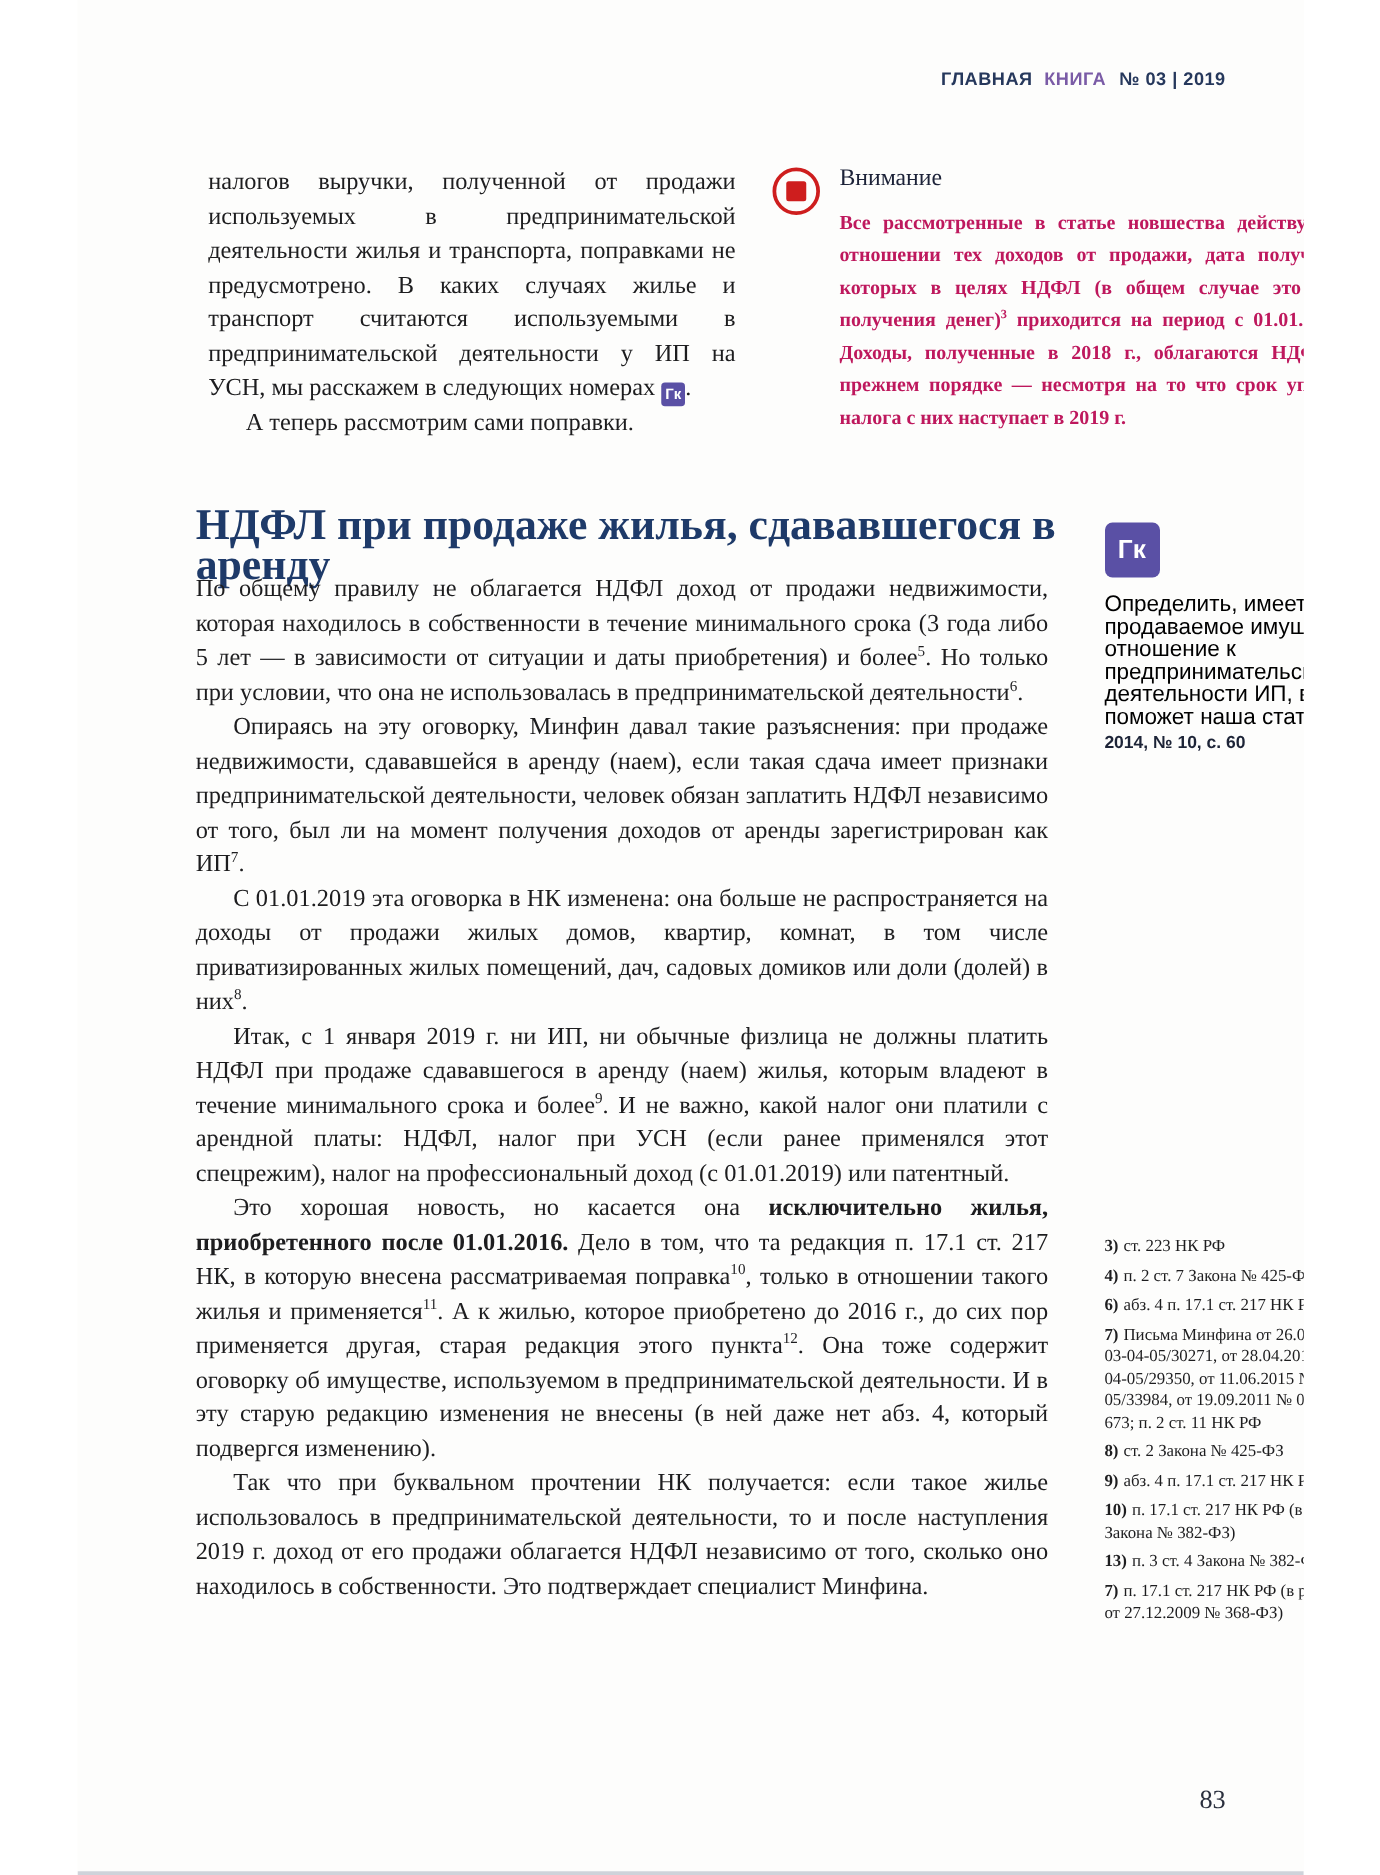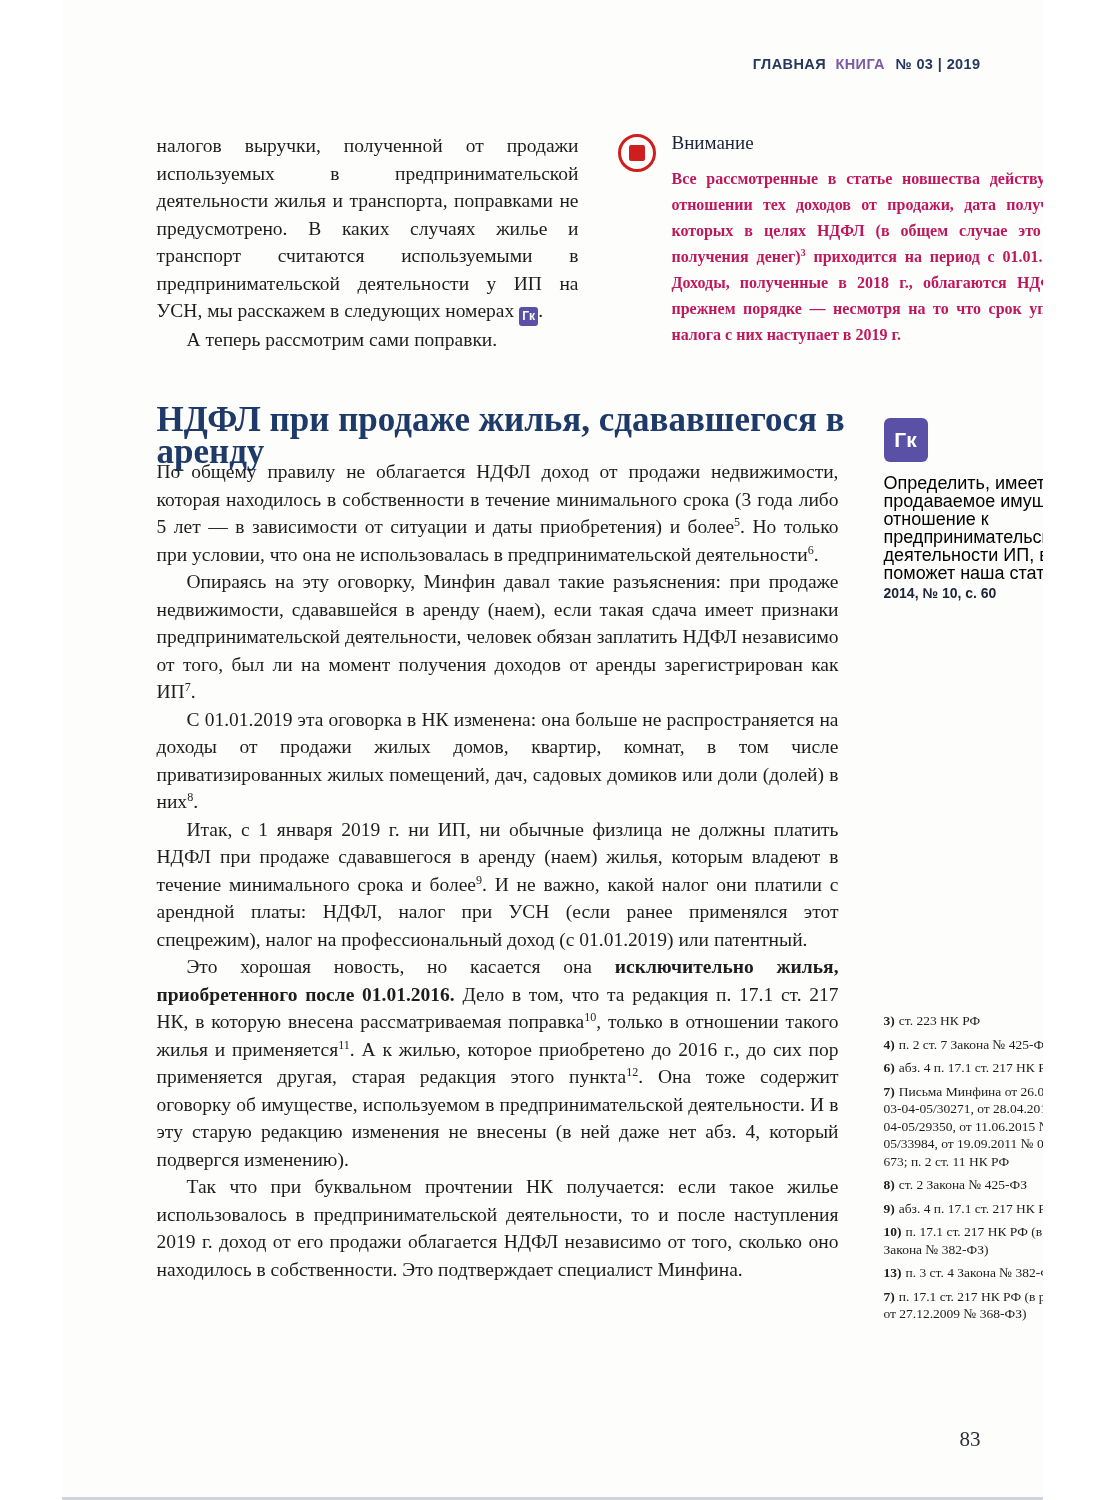--- a/index.html
+++ b/index.html
@@ -26,21 +26,21 @@
   sup { font-size:0.62em; line-height:0; vertical-align:super; }
   .b { font-weight:bold; }
 
   .inline-gk {
     display:inline-block; width:19px; height:19px; background:#5a50a5; color:#fff;
     font-family:"Liberation Sans", sans-serif; font-weight:bold; font-size:12px;
     line-height:19px; text-align:center; border-radius:3px; vertical-align:-3px;
   }
 
   
-  .intro-left { position:absolute; left:95px; top:132px; width:422px; }
+  .intro-left { position:absolute; left:105px; top:132px; width:422px; }
 
   
   .callout { position:absolute; left:556px; top:128px; width:466px; }
   .callout-icon {
     position:absolute; left:0; top:6px; width:38px; height:38px;
     border:3px solid #ce1e1e; border-radius:50%;
   }
   .callout-icon::after {
     content:""; position:absolute; left:8px; top:8px; width:16px; height:16px;
     background:#ce1e1e; border-radius:2px;
@@ -72,21 +72,21 @@
     margin-top:12px; font-family:Liberation Sans, sans-serif;
     font-size:18px; line-height:18px; color:#000000;
   }
   .rail-ref {
     margin-top:3px; font-family:"Liberation Sans", sans-serif;
     font-size:14px; font-weight:bold; color:#1d2437;
   }
 
   
   .footnotes {
-    position:absolute; left:822px; top:1012px; width:222px;
+    position:absolute; left:822px; top:988px; width:222px;
     font-size:13.5px; line-height:17.5px; color:#1d1d1f; text-align:left;
   }
   .footnote { margin-bottom:6px; }
   .footnote .num { font-weight:bold; margin-right:4px; }
 
   
   .page-number {
     position:absolute; right:62px; bottom:48px;
     font-size:21px; color:#2a2f3d;
   }

